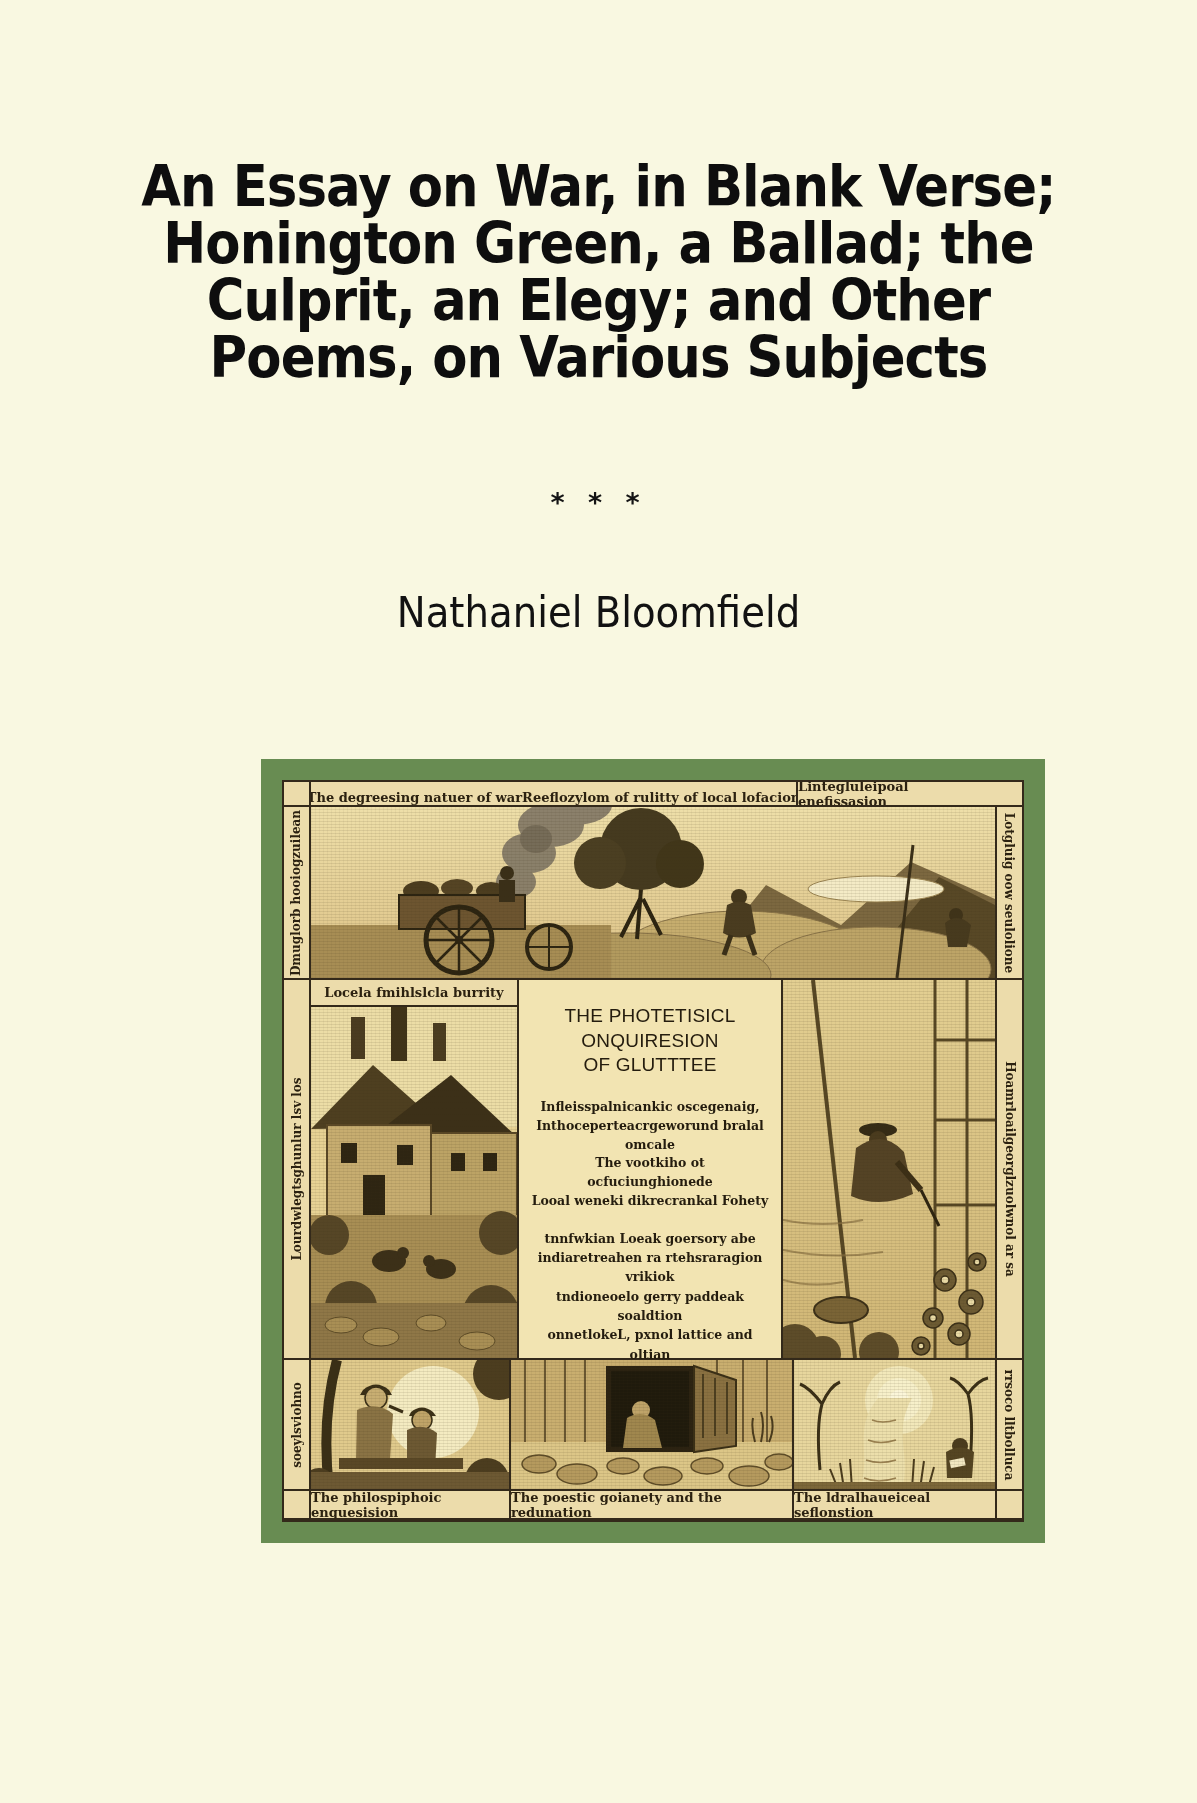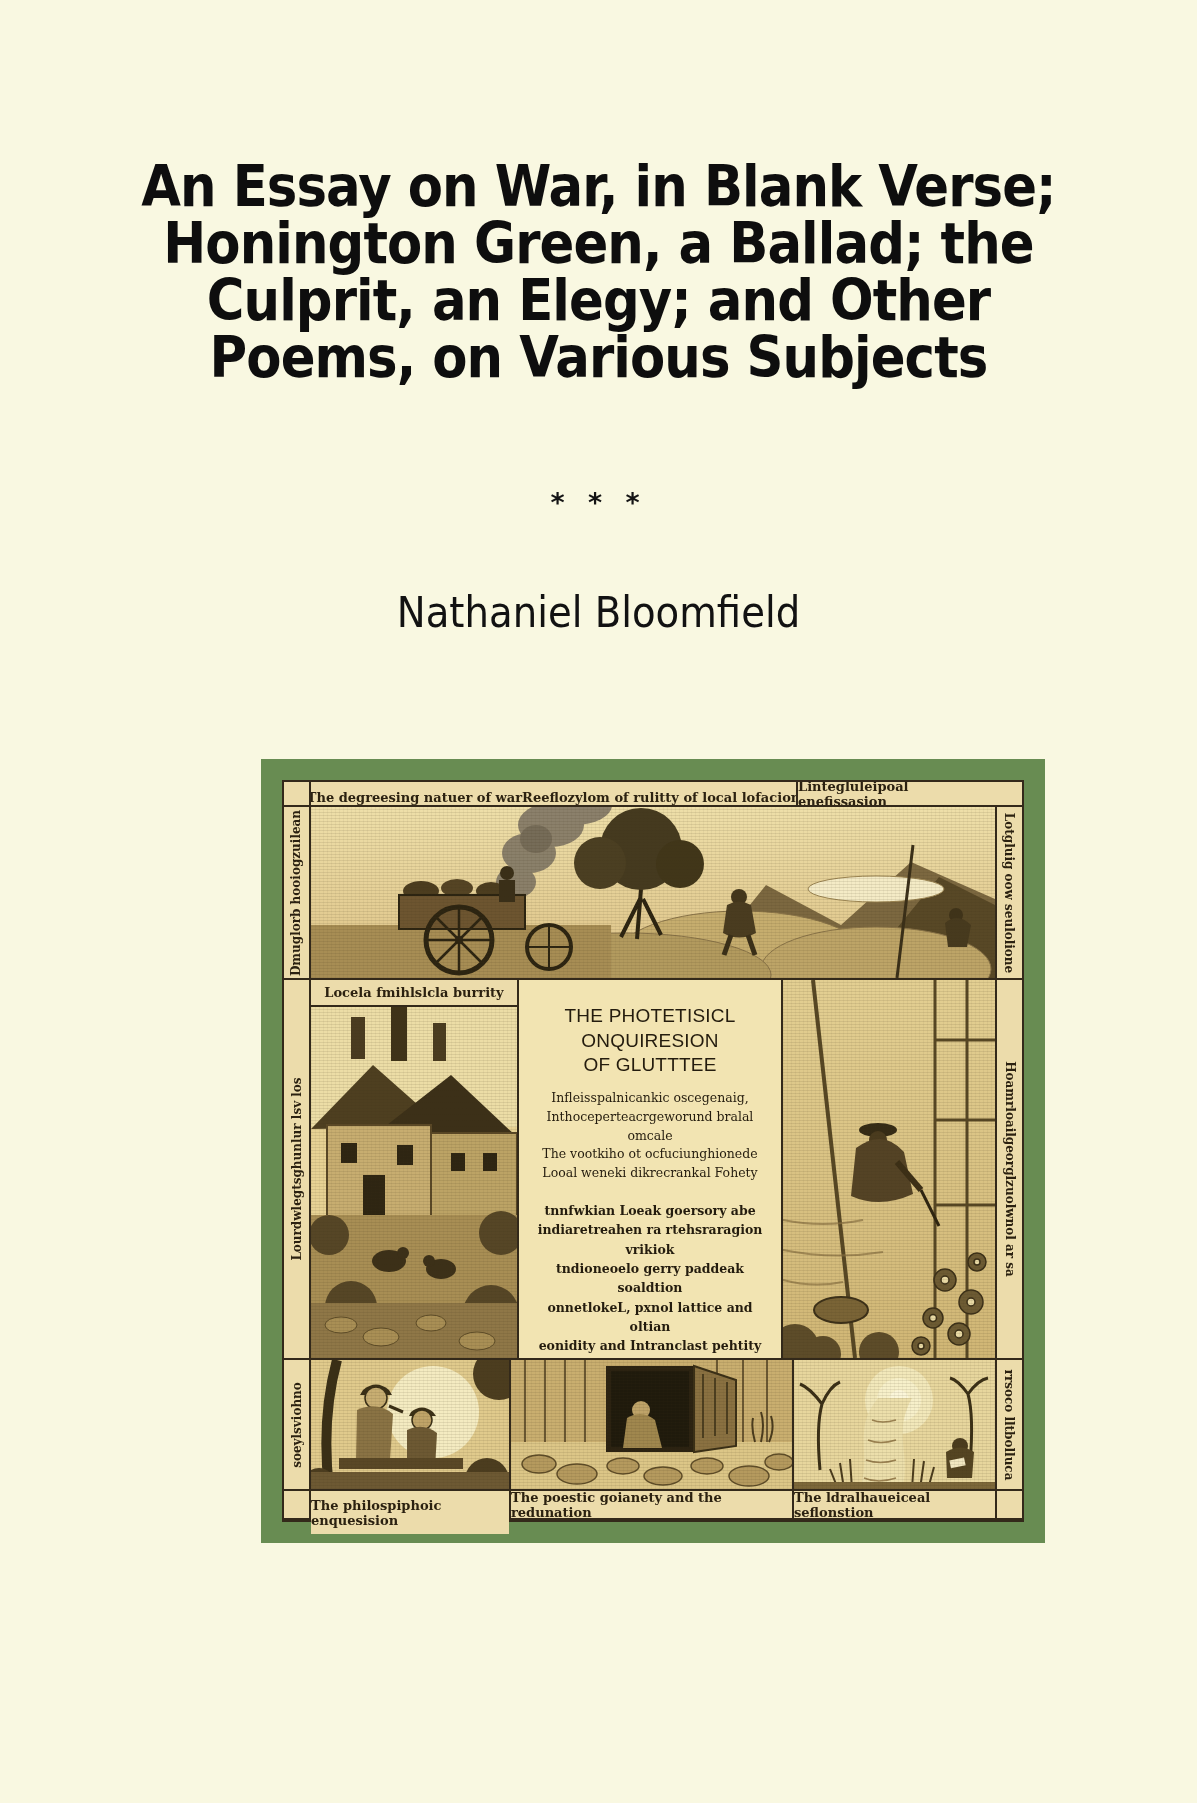--- a/index.html
+++ b/index.html
@@ -58,21 +58,21 @@
   .text-panel{
     position:absolute;background:#f2e4b2;box-sizing:border-box;
     padding:24px 12px 0 12px;text-align:center;color:#241c0e;
     font-family:"DejaVu Serif", serif;
   }
   .tp-heading{
     font-family:"Liberation Sans", sans-serif;font-weight:normal;
     font-size:19px;line-height:1.3;letter-spacing:.2px;
   }
   .tp-sub{margin-top:13px;font-weight:bold;font-size:13.5px;line-height:1.55;}
-  .tp-body1{margin-top:11px;font-weight:normal;font-size:12.5px;line-height:1.5;}
+  .tp-body1{margin-top:20px;font-weight:bold;font-size:12.5px;line-height:1.5;}
   .tp-body2{margin-top:18px;font-weight:bold;font-size:12.5px;line-height:1.55;}
   .faint{opacity:.35;font-size:9px;font-weight:normal;}
 </style>
 </head>
 <body>
 
 <header class="title-block">
   <div>An Essay on War, in Blank Verse;</div>
   <div>Honington Green, a Ballad; the</div>
   <div>Culprit, an Elegy; and Other</div>
@@ -374,18 +374,18 @@
         </g>
         <g>
           <circle cx="166" cy="86" r="8" fill="#4a3b1d"></circle>
           <path d="M152,92 q15,-9 28,0 l-2,26 h-25 z" fill="#554522"></path>
           <rect x="156" y="99" width="15" height="8" fill="#f2e8c2" transform="rotate(-12 163 103)"></rect>
         </g>
         <rect y="122" width="201" height="7" fill="#7c6739"></rect>
       </svg>
     </div>
 
-    <div class="cell" style="left:29px;top:711px;width:198px;height:43px;">The philospiphoic enquesision</div>
+    <div class="cell" style="left:29px;top:711px;width:198px;height:27px;">The philospiphoic enquesision</div>
     <div class="cell" style="left:229px;top:711px;width:281px;height:27px;">The poestic goianety and the redunation</div>
     <div class="cell" style="left:512px;top:711px;width:201px;height:27px;">The ldralhaueiceal seflonstion</div>
 
   </div>
 </figure>
 
 </body></html>

